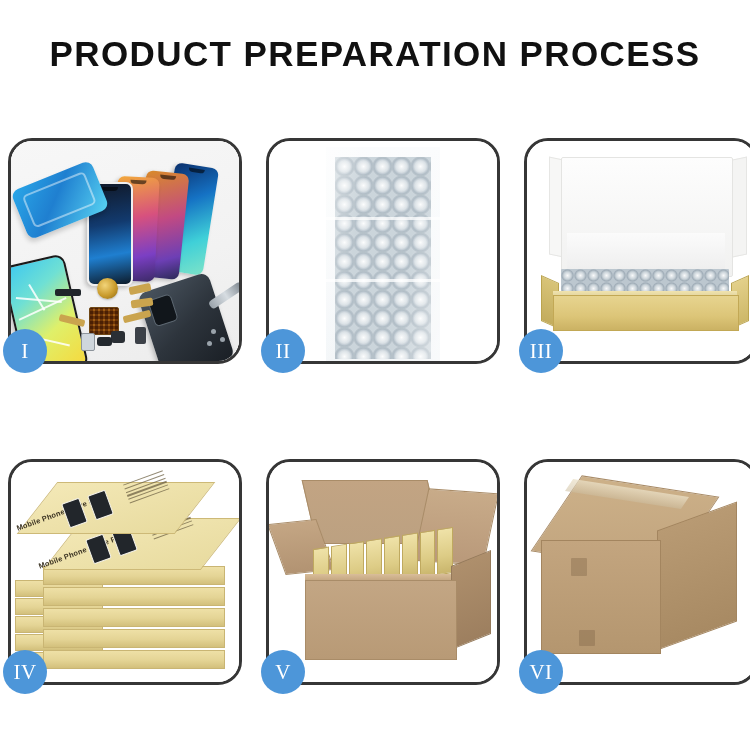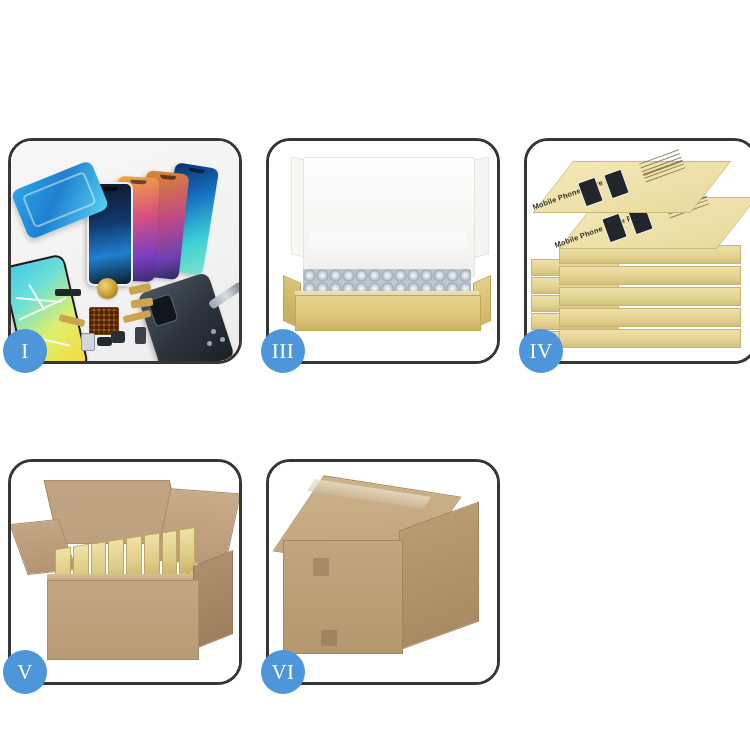--- a/index.html
+++ b/index.html
@@ -466,20 +466,21 @@
   .vi-tab {
     position: absolute;
     background: rgba(120,95,65,0.35);
     border-radius: 1px;
   }
 </style>
 </head>
 <body>
 
 <div class="header">
+  <div class="title">PRODUCT PREPARATION PROCESS</div>
 </div>
 
 <div class="grid">
 
   <div class="panel">
     <div class="panel-stage">
       <div class="p1-bg"></div>
 
       <div class="phone-slab fan4">
           <span class="fan-notch"></span>
@@ -519,20 +520,31 @@
       <div class="part" style="left:86px;top:196px;width:15px;height:9px;background:#23282e;border-radius:3px;"></div>
 
       <div class="screwdriver"></div>
       <div class="screw" style="left:200px;top:188px;"></div>
       <div class="screw" style="left:209px;top:196px;"></div>
       <div class="screw" style="left:196px;top:200px;"></div>
     </div>
     <div class="badge">I</div>
   </div>
 
+  <div class="panel">
+    <div class="panel-stage">
+      <div class="bubble-pouch">
+        <div class="bubble-core"></div>
+        <div class="bubble-seam" style="top:70px;"></div>
+        <div class="bubble-seam" style="top:132px;"></div>
+        <div class="bubble-sheen"></div>
+      </div>
+    </div>
+    <div class="badge">II</div>
+  </div>
 
   <div class="panel">
     <div class="panel-stage">
       <div class="p3-lid-flap-l"></div>
       <div class="p3-lid-flap-r"></div>
       <div class="p3-lid-back"></div>
       <div class="p3-foam"></div>
       <div class="p3-bubbles"></div>
       <div class="p3-tray-left"></div>
       <div class="p3-tray-right"></div>

